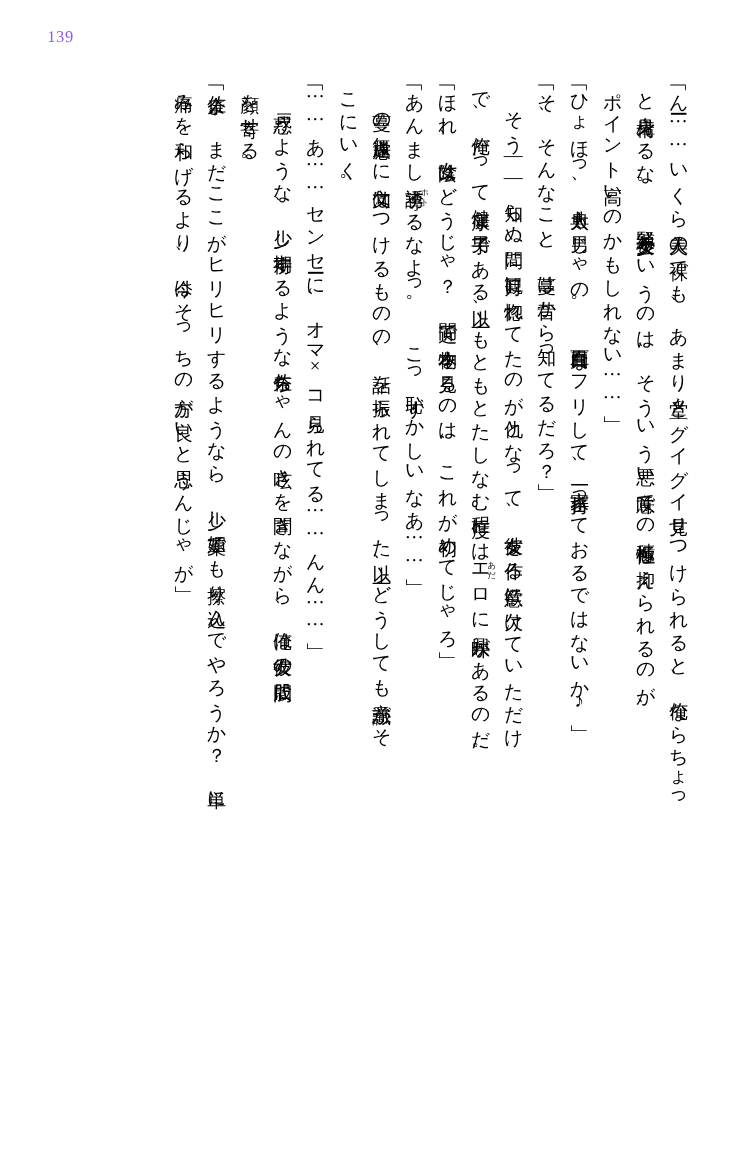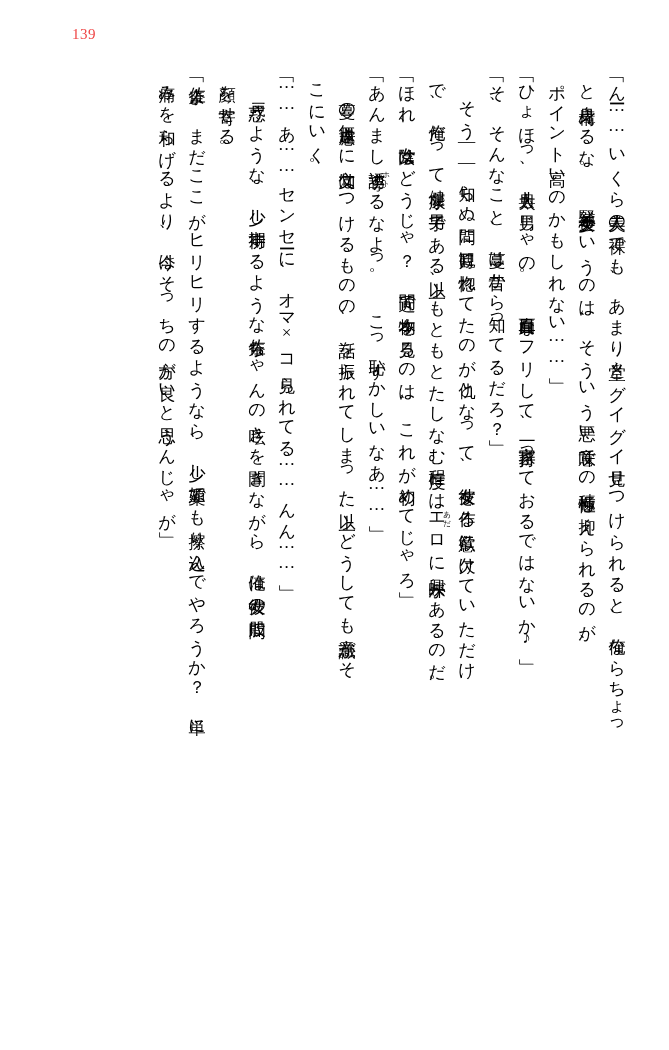--- a/index.html
+++ b/index.html
@@ -17,24 +17,24 @@
   .page {
     position: relative;
     width: 669px;
     height: 1050px;
     background: #ffffff;
     box-sizing: border-box;
   }
   .page-number {
     position: absolute;
     top: 26px;
-    left: 72px;
+    left: 43px;
     font-size: 15px;
     letter-spacing: 0.5px;
-    color: #ef4444;
+    color: #8b5cf6;
     font-family: "Liberation Serif", "DejaVu Serif", serif;
   }
   .text-body {
     position: absolute;
     top: 72px;
     right: 44px;
     left: 48px;
     bottom: 34px;
     display: flex;
     flex-direction: row-reverse;

